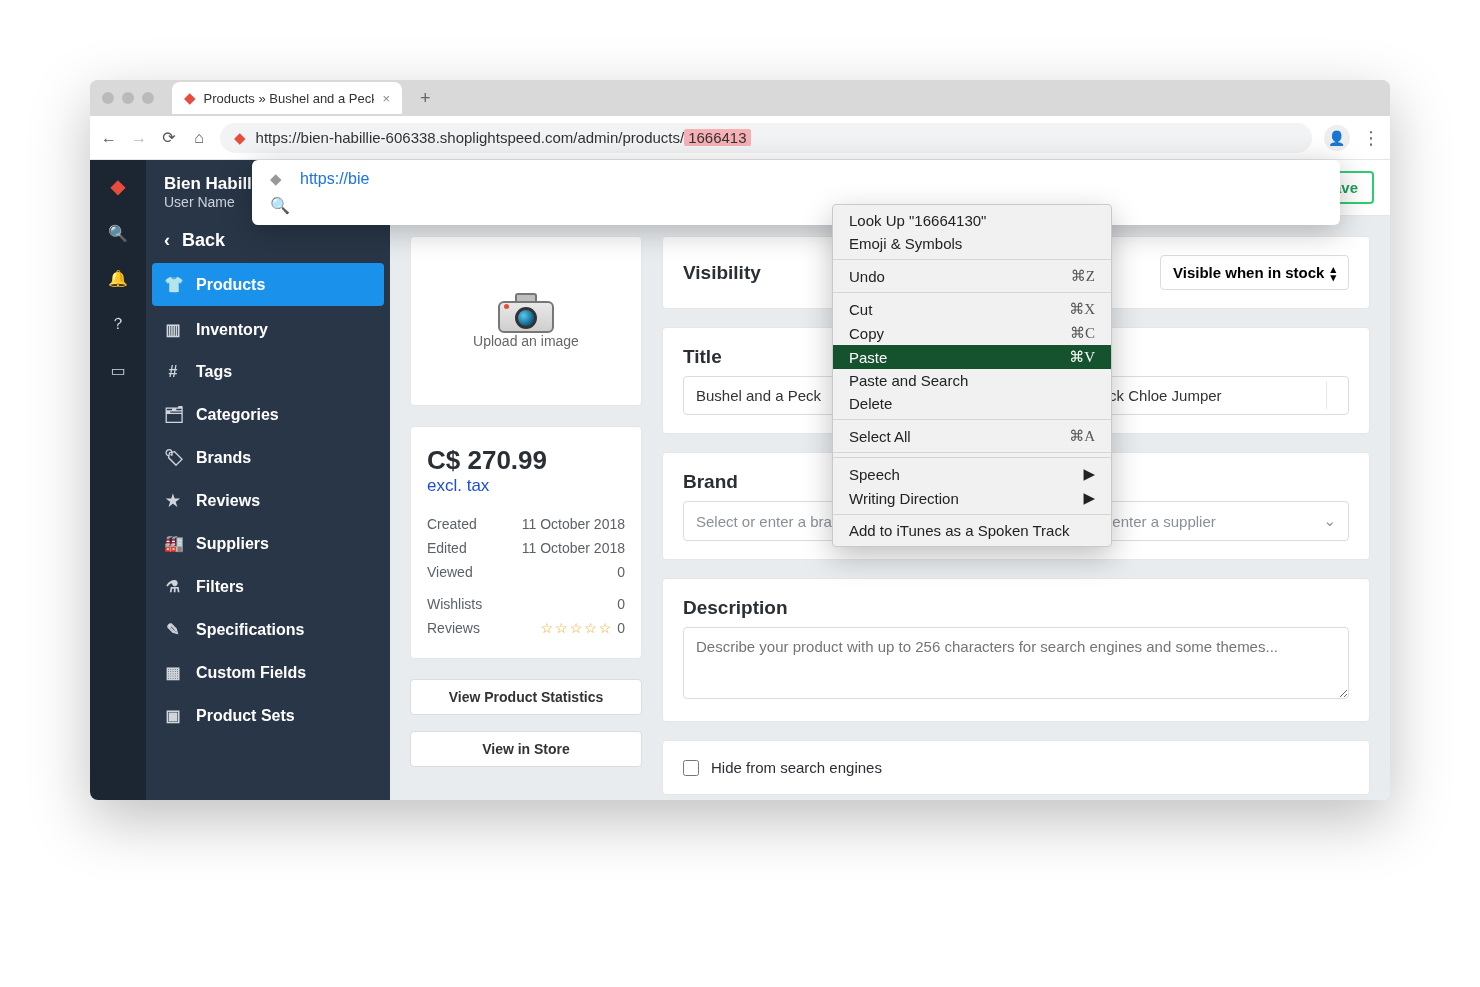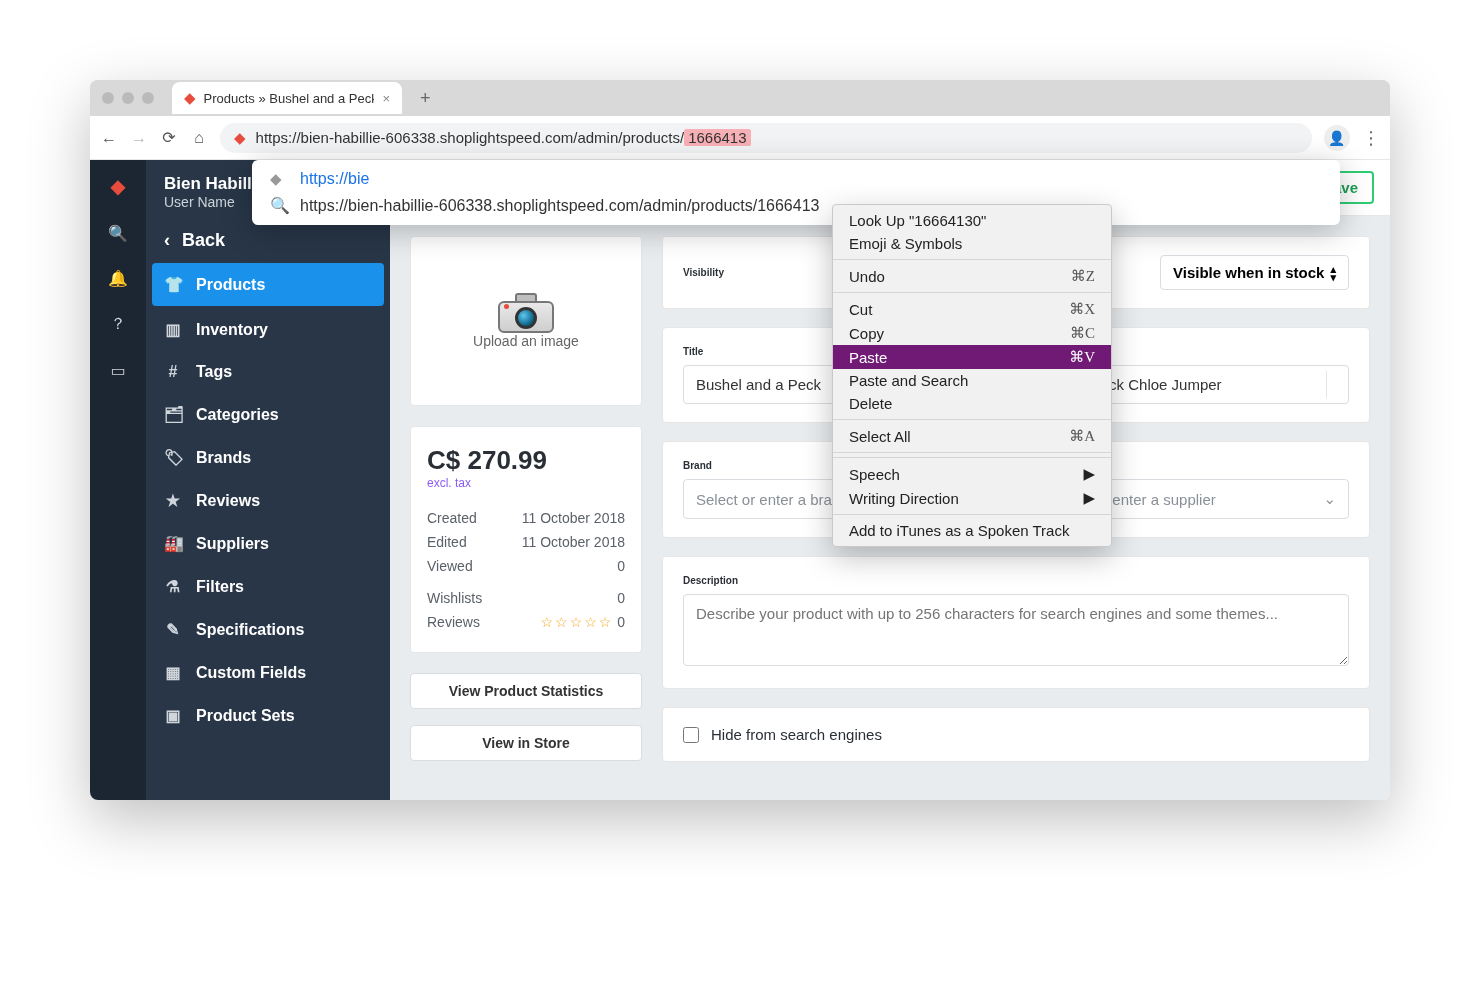--- a/index.html
+++ b/index.html
@@ -53,47 +53,47 @@
 .topbar .breadcrumb-like { flex:1; color:#1a73e8; font-size:15px; white-space:nowrap; overflow:hidden; padding-left:8px;}
 
 .content { display: flex; gap: 20px; padding: 20px; }
 .leftcol { width: 232px; display: flex; flex-direction: column; gap: 20px; }
 .card { background: #fff; border: 1px solid #e6e6e6; border-radius: 4px; }
 .uploadcard { height: 170px; display: flex; flex-direction: column; align-items: center; justify-content: center; color: #666; }
 .upload-caption { font-size: 14px; }
 
 .pricecard { padding: 18px 16px; }
 .price { font-size: 26px; font-weight: 800; color: #2a2f36; }
-.priceNote { font-size: 12px; color: #8b5cf6; }
+.priceNote { font-size: 17px; color: #1d4ed8; }
 .meta { margin-top: 16px; font-size: 14px; color: #5b6168; }
 .metarow { display: flex; justify-content: space-between; padding: 4px 0; }
 .stars { color: #f5a623; letter-spacing: 2px; }
 .smallbtn { width: 100%; border: 1px solid #d9dde1; background: #fff; border-radius: 4px; padding: 9px 0; font-size: 14px; font-weight: 600; color: #333; }
 .buttoncol { display: flex; flex-direction: column; gap: 16px; }
 
 .rightcol { flex: 1; display: flex; flex-direction: column; gap: 18px; }
 .section { background: #fff; border: 1px solid #e6e6e6; border-radius: 4px; padding: 18px 20px; }
 .visrow { display: flex; justify-content: space-between; align-items: center; }
 .vischip { border: 1px solid #d9dde1; border-radius: 4px; padding: 8px 12px; font-size: 15px; font-weight: 600; display:flex; align-items:center; gap:6px;}
-.fieldlabel { font-weight: 700; font-size: 10px; color: #2a2f36; margin-bottom: 8px; }
+.fieldlabel { font-weight: 700; font-size: 19px; color: #2a2f36; margin-bottom: 8px; }
 .input { width: 100%; border: 1px solid #d9dde1; border-radius: 4px; padding: 10px 12px; font-size: 15px; color: #333; }
 .select { color: #8a9098; }
 .textarea { min-height: 72px; resize: vertical; font-family: inherit; }
 .tworow { display: flex; gap: 40px; }
 .tworow > div { flex: 1; }
 .fulltitlecol .input { position: relative; }
 .stepper { position: relative; }
 .stepper::after { content: ""; position: absolute; right: 6px; top: 6px; bottom: 6px; width: 16px; border-left: 1px solid #e6e6e6; }
 .checkboxrow { display: flex; align-items: center; gap: 12px; font-size: 15px; color: #2a2f36; }
 .checkboxrow input { width: 16px; height: 16px; }
 
 
 .contextmenu { position: absolute; top: 124px; left: 742px; width: 280px; background: #f1f1f1; border: 1px solid #c9c9c9; border-radius: 4px; box-shadow: 0 10px 30px rgba(0,0,0,0.25); z-index: 50; font-size: 15px; color: #222; padding: 4px 0;}
 .contextmenu .mi { padding: 3px 16px; display: flex; justify-content: space-between; align-items: center; }
-.contextmenu .mi.hi { background: #701a75; color: #fff; }
+.contextmenu .mi.hi { background: #14532d; color: #fff; }
 .contextmenu hr { border: none; border-top: 1px solid #d5d5d5; margin: 4px 0; }
 .contextmenu .sc { color: #555; font-family: -apple-system; }
 .contextmenu .arrow { color: #222; }
 
 
 .camera { width: 56px; height: 40px; position: relative; }
 .camera .body { position: absolute; inset: 8px 0 0 0; background: linear-gradient(#e8e8e8,#cfcfcf); border: 2px solid #777; border-radius: 6px; }
 .camera .lens { position: absolute; width: 22px; height: 22px; border-radius: 50%; background: radial-gradient(circle at 35% 35%, #5bc7f0 0%, #0b5e82 70%); border: 3px solid #333; left: 17px; top: 14px; }
 .camera .top { position: absolute; width: 22px; height: 10px; background: #bfbfbf; border: 2px solid #777; border-bottom: none; border-radius: 3px 3px 0 0; top: -0px; left: 17px; }
 .camera .dot { position: absolute; width: 5px; height: 5px; border-radius: 50%; background: #e74c3c; top: 11px; left: 6px; }
@@ -135,21 +135,20 @@
     </div>
   </div>
 
   <div class="suggestbox">
     <div class="row">
       <span class="icn flame-icon">◆</span>
       <a>https://bie</a>
     </div>
     <div class="row">
       <span class="icn">🔍</span>
-      <span>https://bien-habillie-606338.shoplightspeed.com/admin/products/1666413</span>
     </div>
   </div>
 
   <div class="contextmenu">
     <div class="mi">
         <span>Look Up "16664130"</span>
       </div>
     <div class="mi">
         <span>Emoji &amp; Symbols</span>
       </div>

